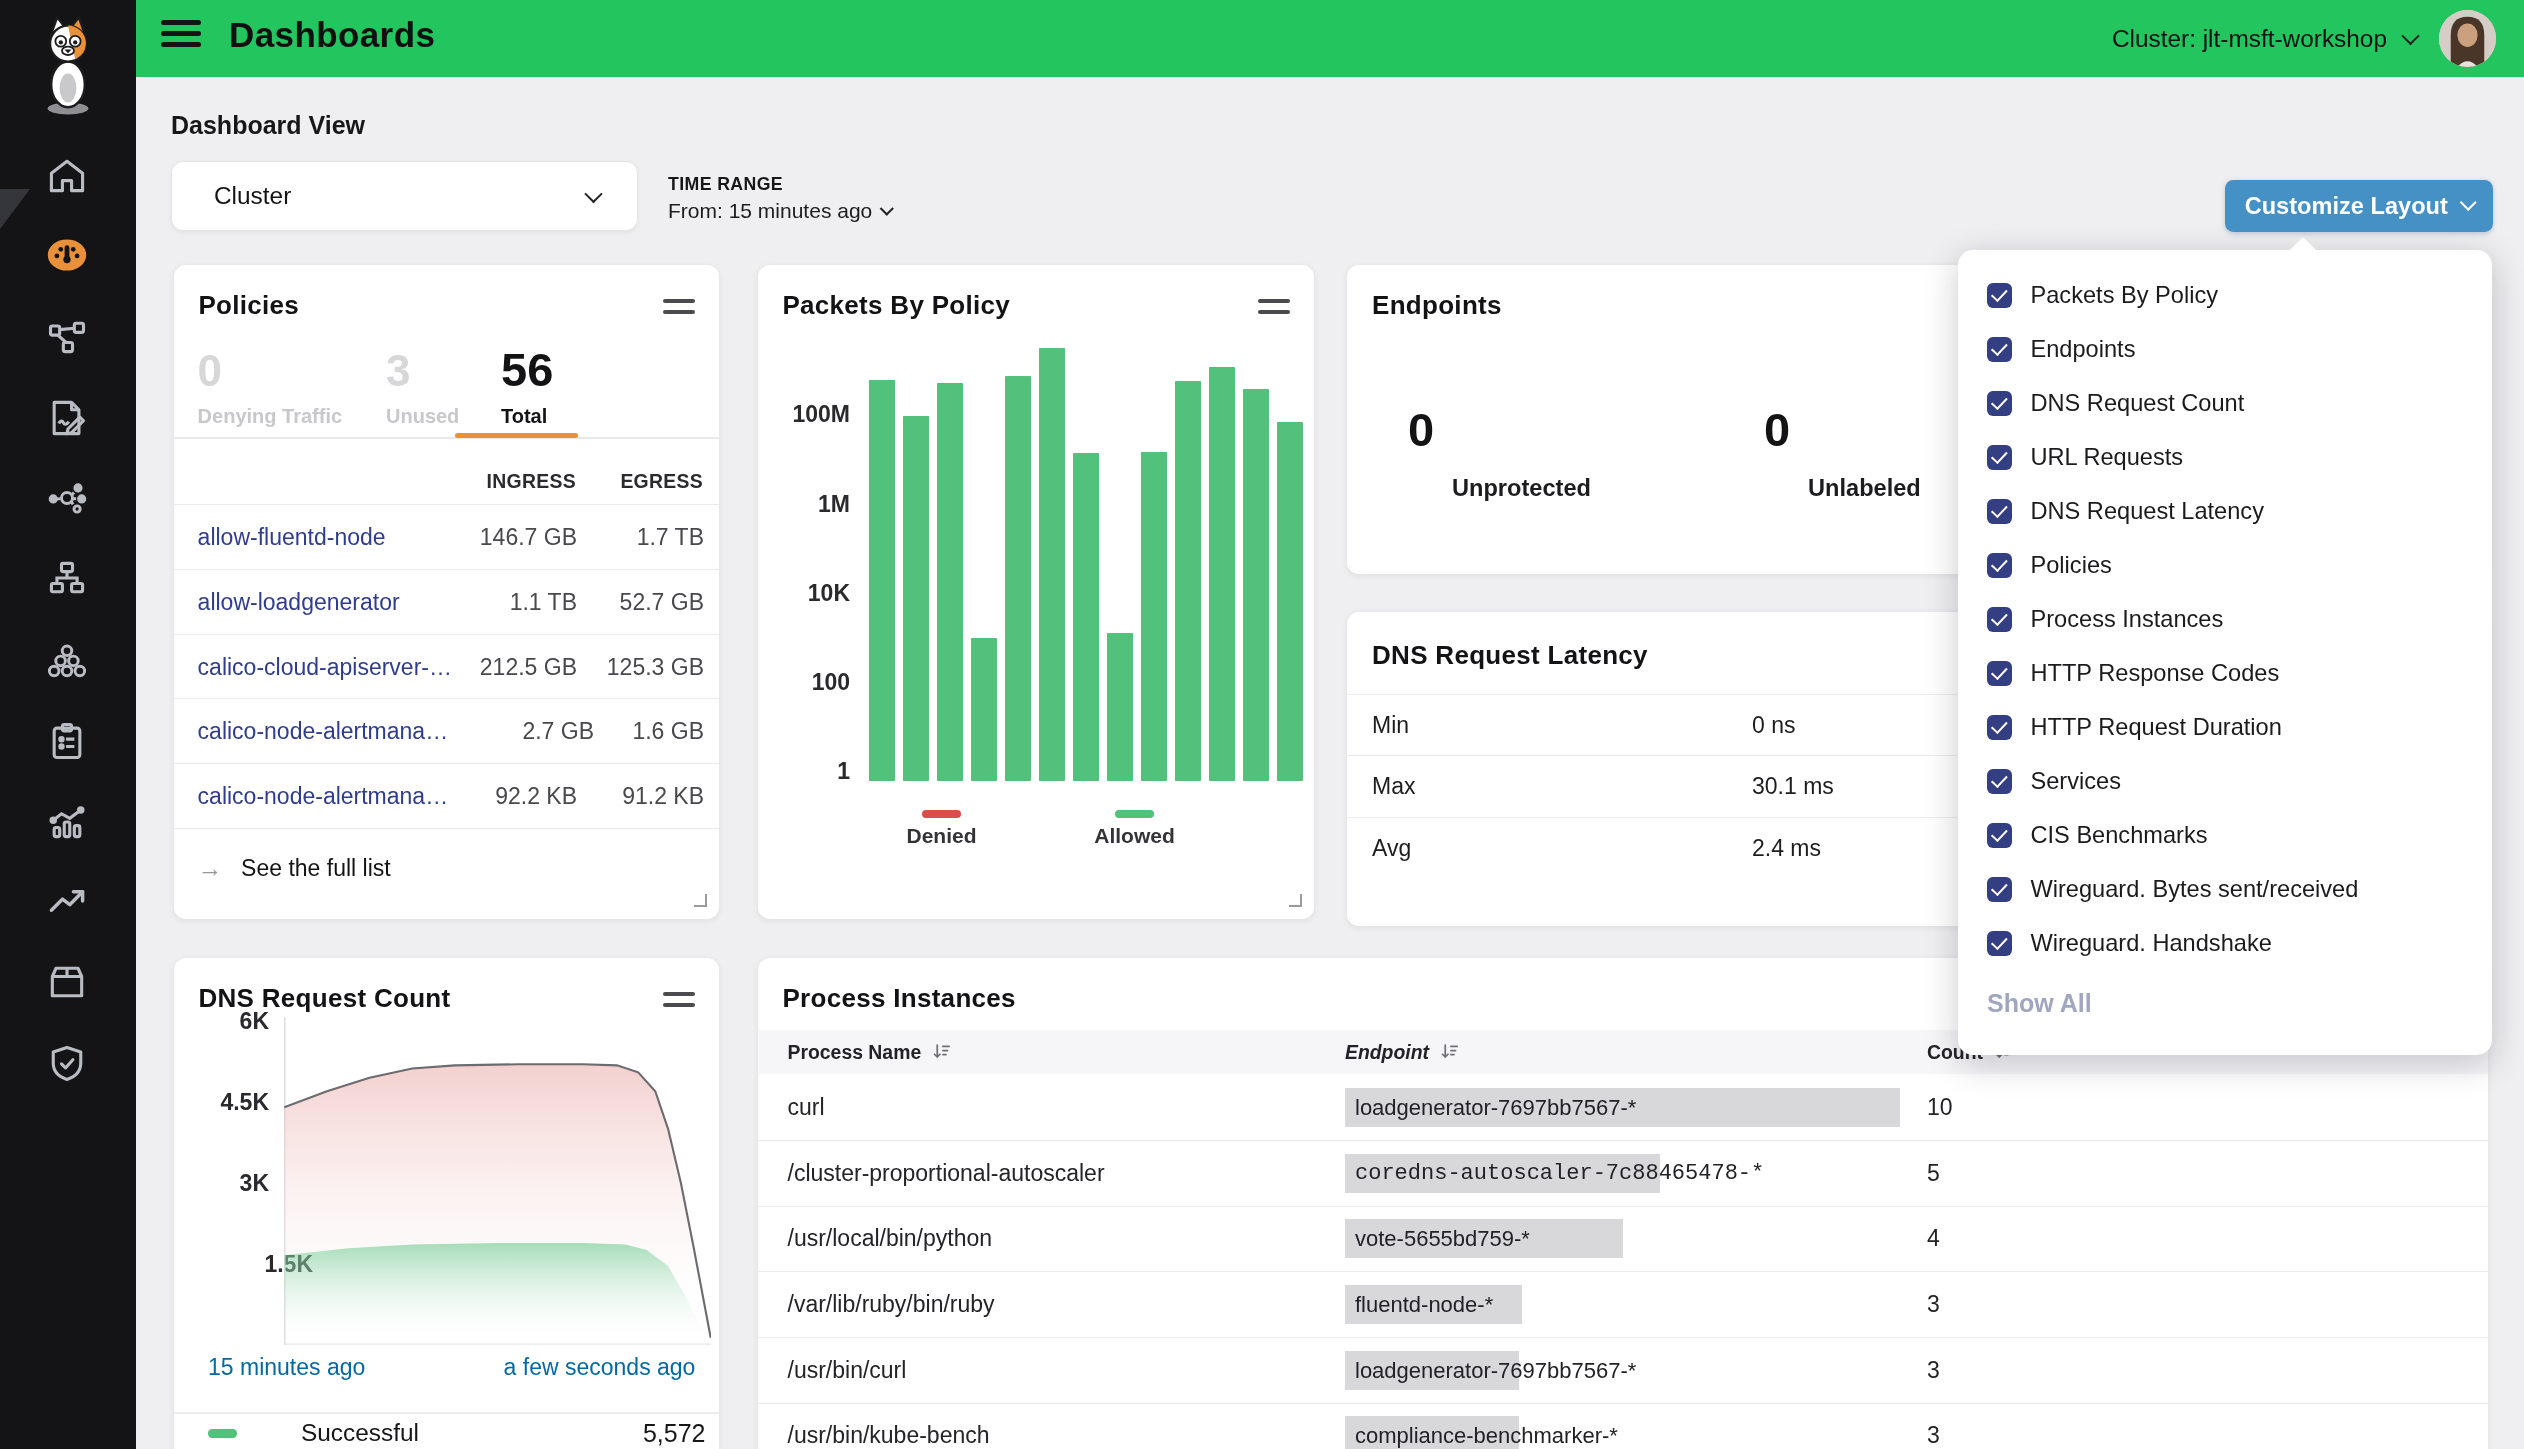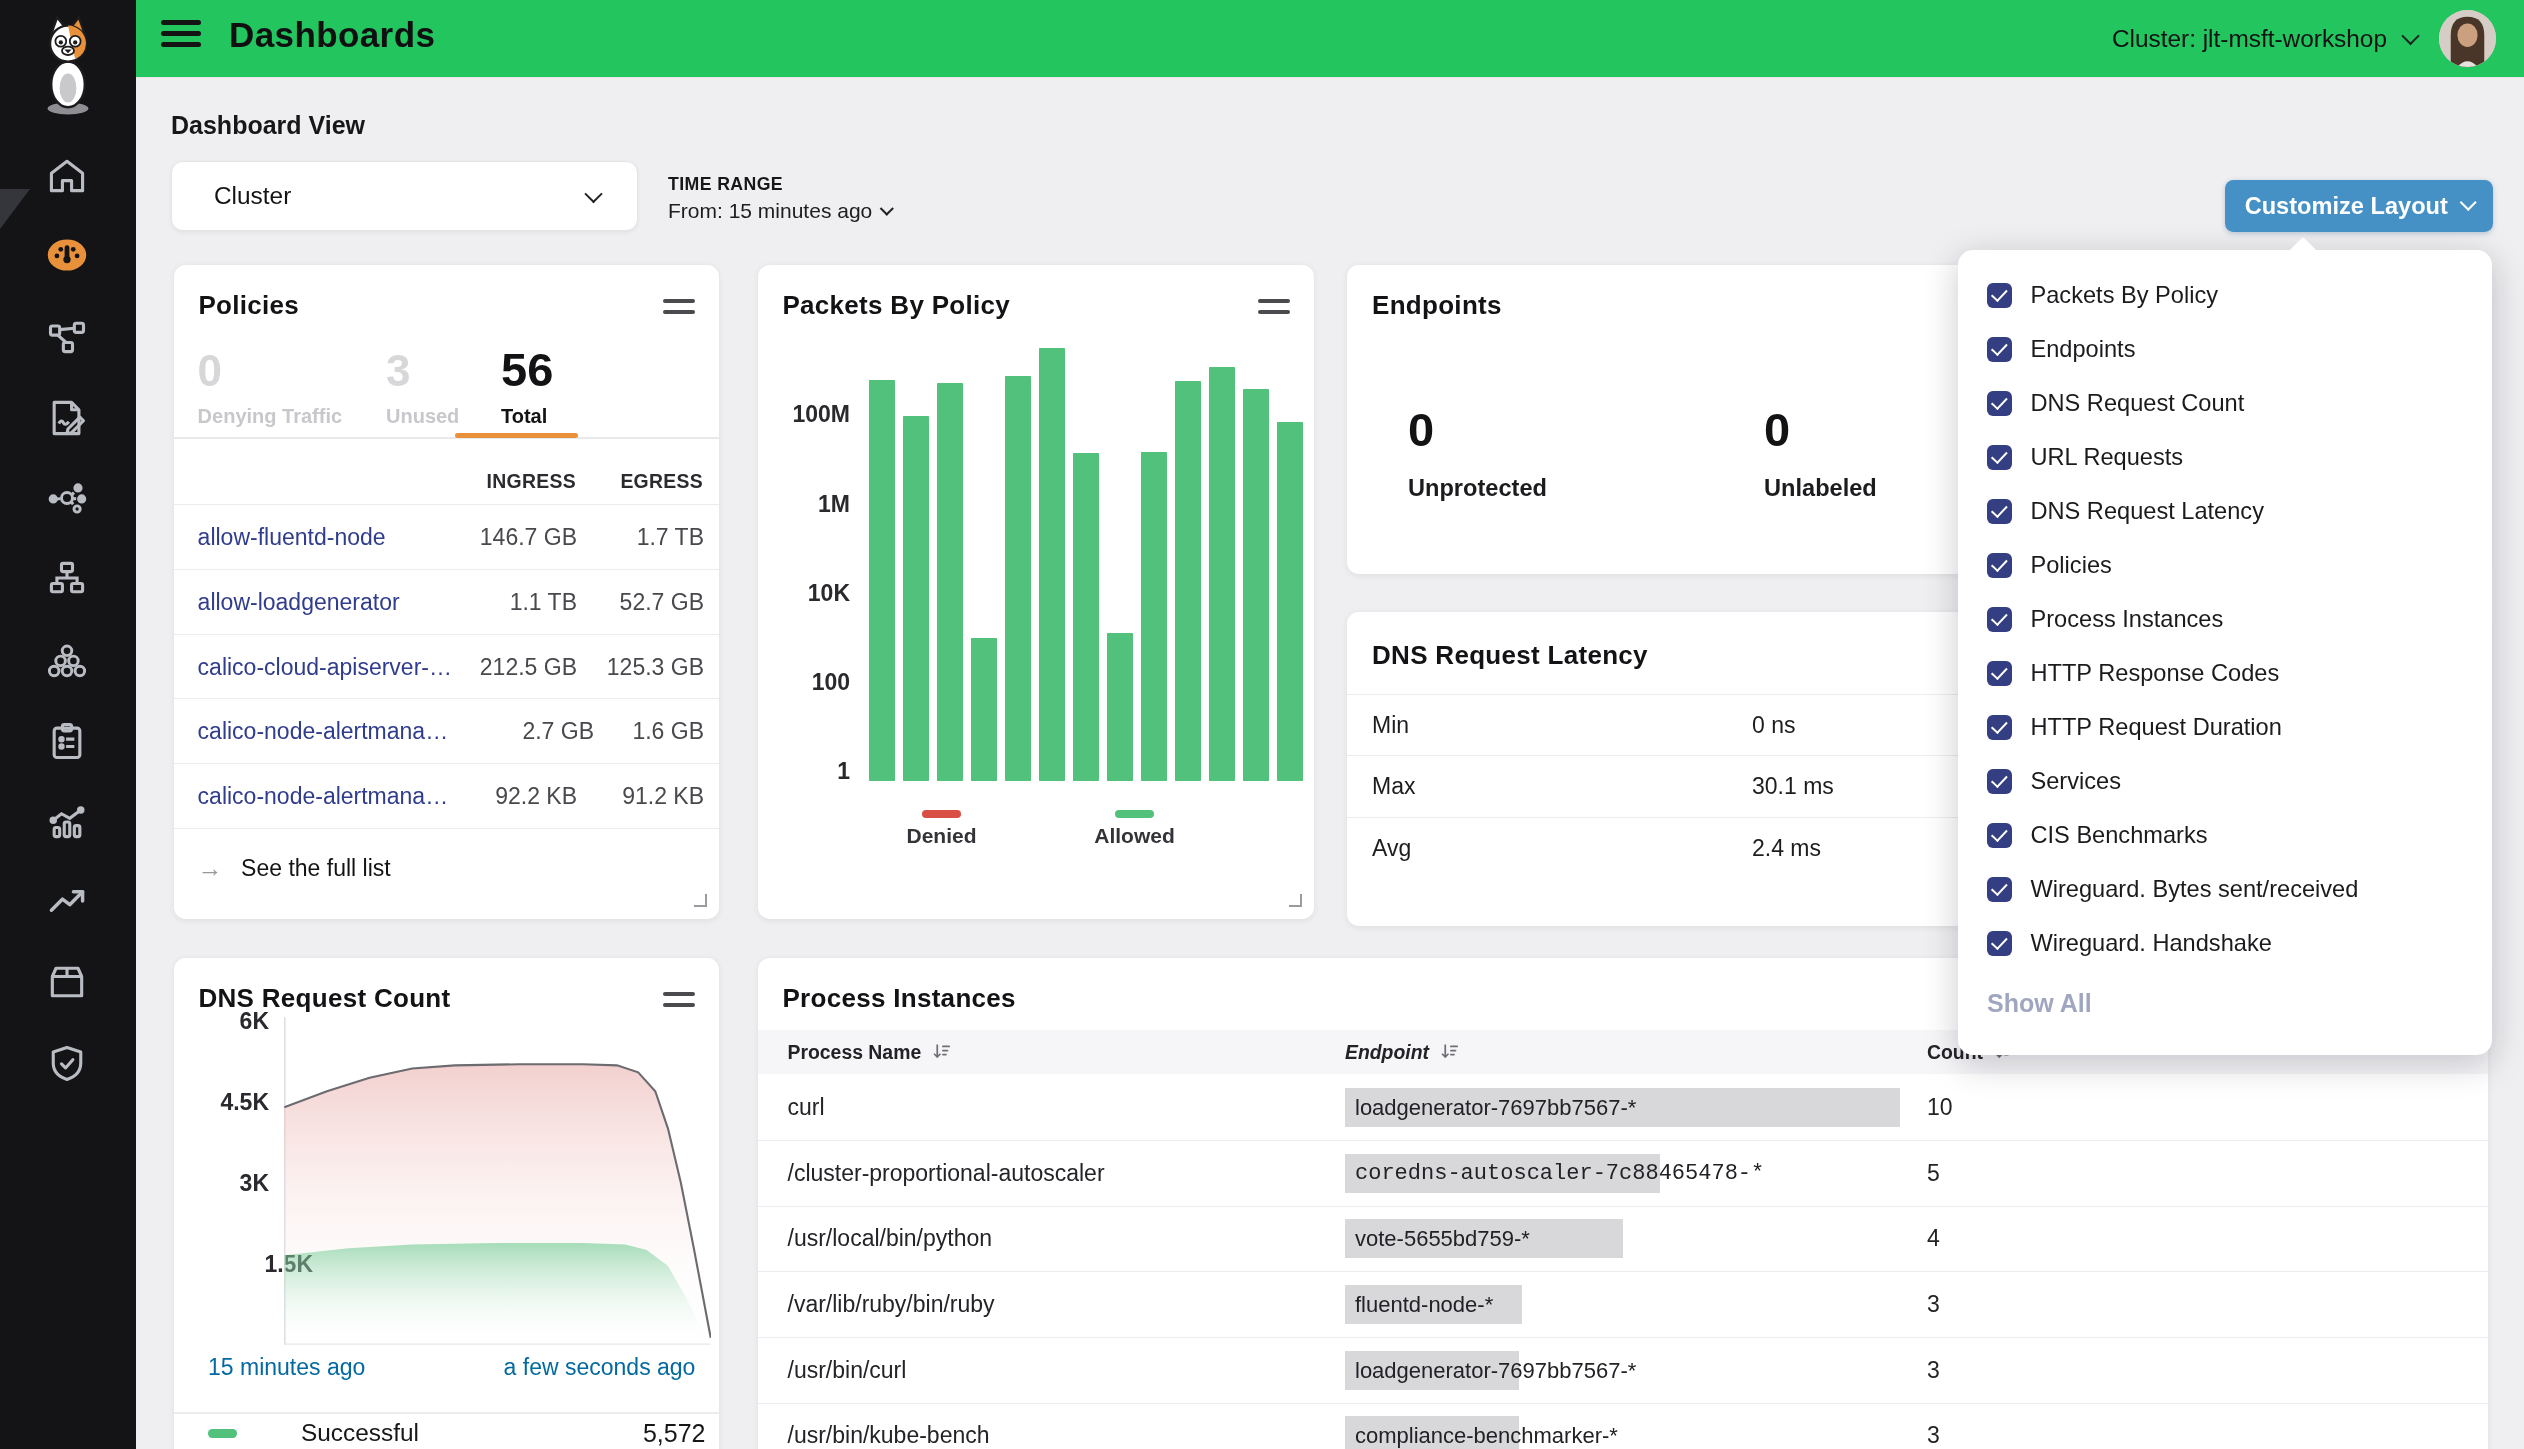--- a/index.html
+++ b/index.html
@@ -57,21 +57,21 @@
   .see-full{position:absolute;left:23.6px;top:25px;font-size:23px;color:#141416;display:flex;gap:18.5px;align-items:center;cursor:pointer;}
   .see-full .arr{color:#97979d;font-size:25px;}
   
   .ytick{position:absolute;width:92px;text-align:right;font-size:23px;font-weight:600;color:#2a2a2e;}
   .bars{position:absolute;left:111px;top:70px;height:446px;display:flex;align-items:flex-end;gap:8px;}
   .pbar{width:26px;border-radius:0.8px;}
   .legend-swatch{position:absolute;top:545px;width:39px;height:8.4px;border-radius:4.2px;}
   .legend-lbl{position:absolute;top:559px;width:101px;text-align:center;font-size:21px;font-weight:600;color:#333338;}
   
   .big0{position:absolute;top:141px;font-size:47px;font-weight:700;color:#131316;line-height:1;}
-  .big0-lbl{position:absolute;top:210px;font-size:23.6px;font-weight:600;color:#1c1c1f;}
+  .big0-lbl{position:absolute;top:210px;font-size:23.6px;font-weight:600;color:#1c1c1f;margin-left:44px;}
   .lat-row{position:absolute;left:0;width:1141px;border-top:1.7px solid #ececef;height:61px;}
   .lat-row .k{position:absolute;left:25px;line-height:61px;font-size:23px;color:#1d1d20;font-weight:500;}
   .lat-row .v{position:absolute;left:405px;line-height:61px;font-size:23px;color:#1d1d20;font-weight:500;}
   
   .dns-ytick{position:absolute;width:95px;text-align:right;font-size:23px;font-weight:600;color:#2a2a2e;}
   .xlabel{position:absolute;top:396px;font-size:23px;color:#0369a1;font-weight:500;}
   .dns-sep{position:absolute;left:0;top:454px;width:545px;height:1.7px;background:#ededf0;}
   .dns-legend-sw{position:absolute;left:34px;top:471px;width:29px;height:9.3px;border-radius:4.2px;}
   .dns-legend-lbl{position:absolute;left:127px;top:461px;font-size:24.4px;font-weight:500;color:#17171a;}
   .dns-legend-val{position:absolute;right:13.5px;top:461px;font-size:25px;color:#17171a;}

